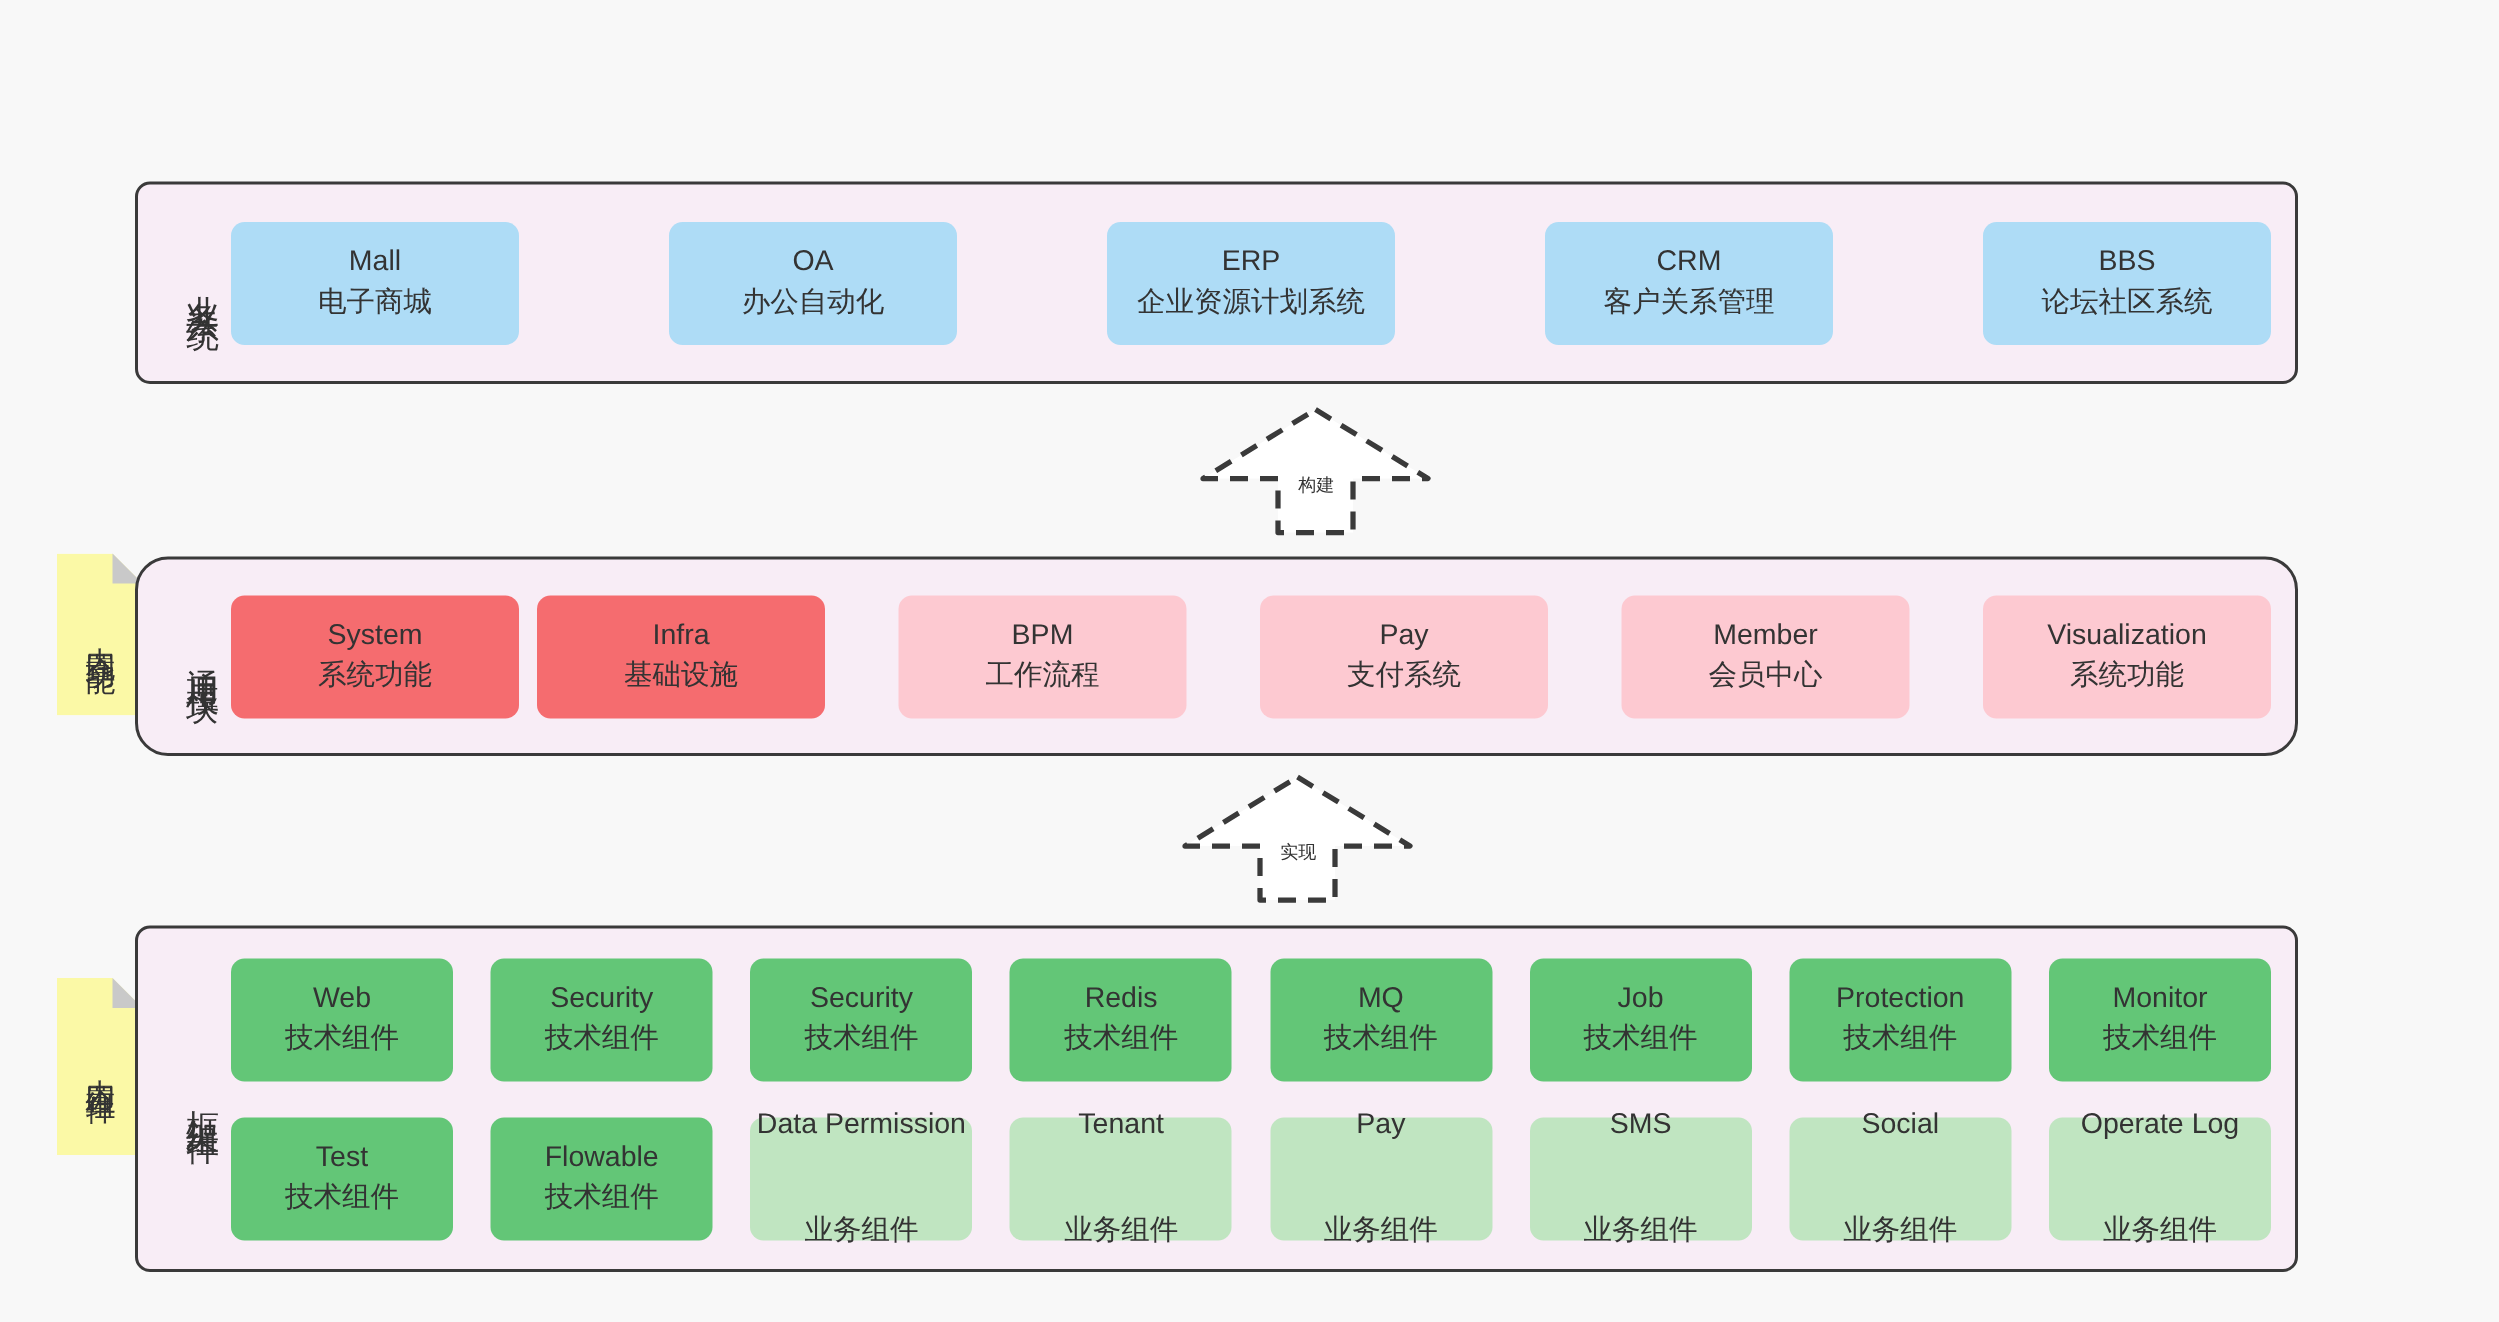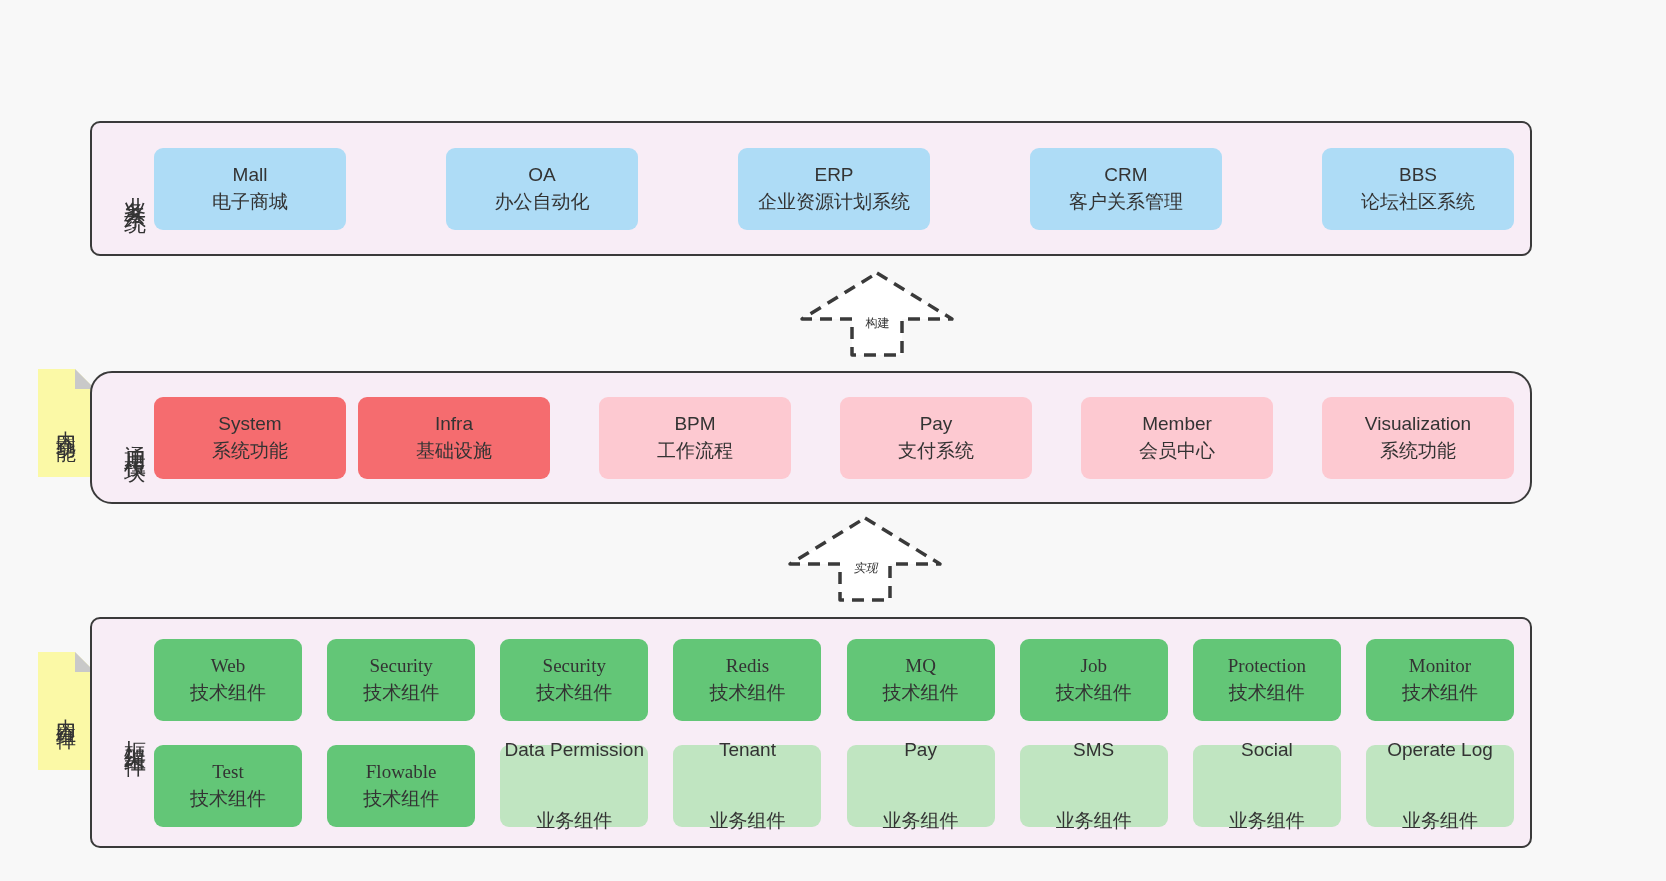--- a/index.html
+++ b/index.html
@@ -29,21 +29,21 @@
   .box{
     height:82px;border-radius:9px;display:flex;flex-direction:column;
     align-items:center;justify-content:center;text-align:center;
     font-size:19px;line-height:1.38;color:var(--text);
   }
   .w-lg{flex:0 0 192px;width:192px;}
   .w-sm{flex:0 0 148px;width:148px;}
   .v-blue{background:var(--blue);}
   .v-red{background:var(--red);}
   .v-pink{background:var(--pink);margin-left:37px;}
-  .v-green{background:var(--green);font-family:Liberation Serif, serif;}
+  .v-green{background:var(--green);}
   .v-green-light{background:var(--green-light);gap:44px;}
   .box .nm{max-width:100%;padding:0 4px;}
 
   .arrow{position:absolute;width:155px;height:88px;z-index:1;}
   .arrow svg{display:block;}
   .arrow-label{
     position:absolute;left:50%;top:46px;transform:translateX(-50%);
     font-size:12px;background:#ffffff;padding:0 2px;line-height:1.25;white-space:nowrap;
   }
 
@@ -59,21 +59,21 @@
   }
   .note-text{
     writing-mode:vertical-rl;text-orientation:upright;
     font-size:20px;letter-spacing:4px;line-height:1;color:var(--text);
   }
 
   #p-business{top:121px;height:135px;}
   #p-modules{top:371px;height:133px;border-radius:22px;}
   #p-framework{top:617px;height:231px;}
   #arrow-build{left:800px;top:270px;}
-  #arrow-implement{left:788px;top:515px;font-style:italic;}
+  #arrow-implement{left:788px;top:515px;}
   #note-features{left:38px;top:369px;height:108px;}
   #note-components{left:38px;top:652px;height:118px;}
 </style>
 </head>
 <body>
 
 <div class="stage">
 
   <div class="note" id="note-features">
     <div class="note-body">

